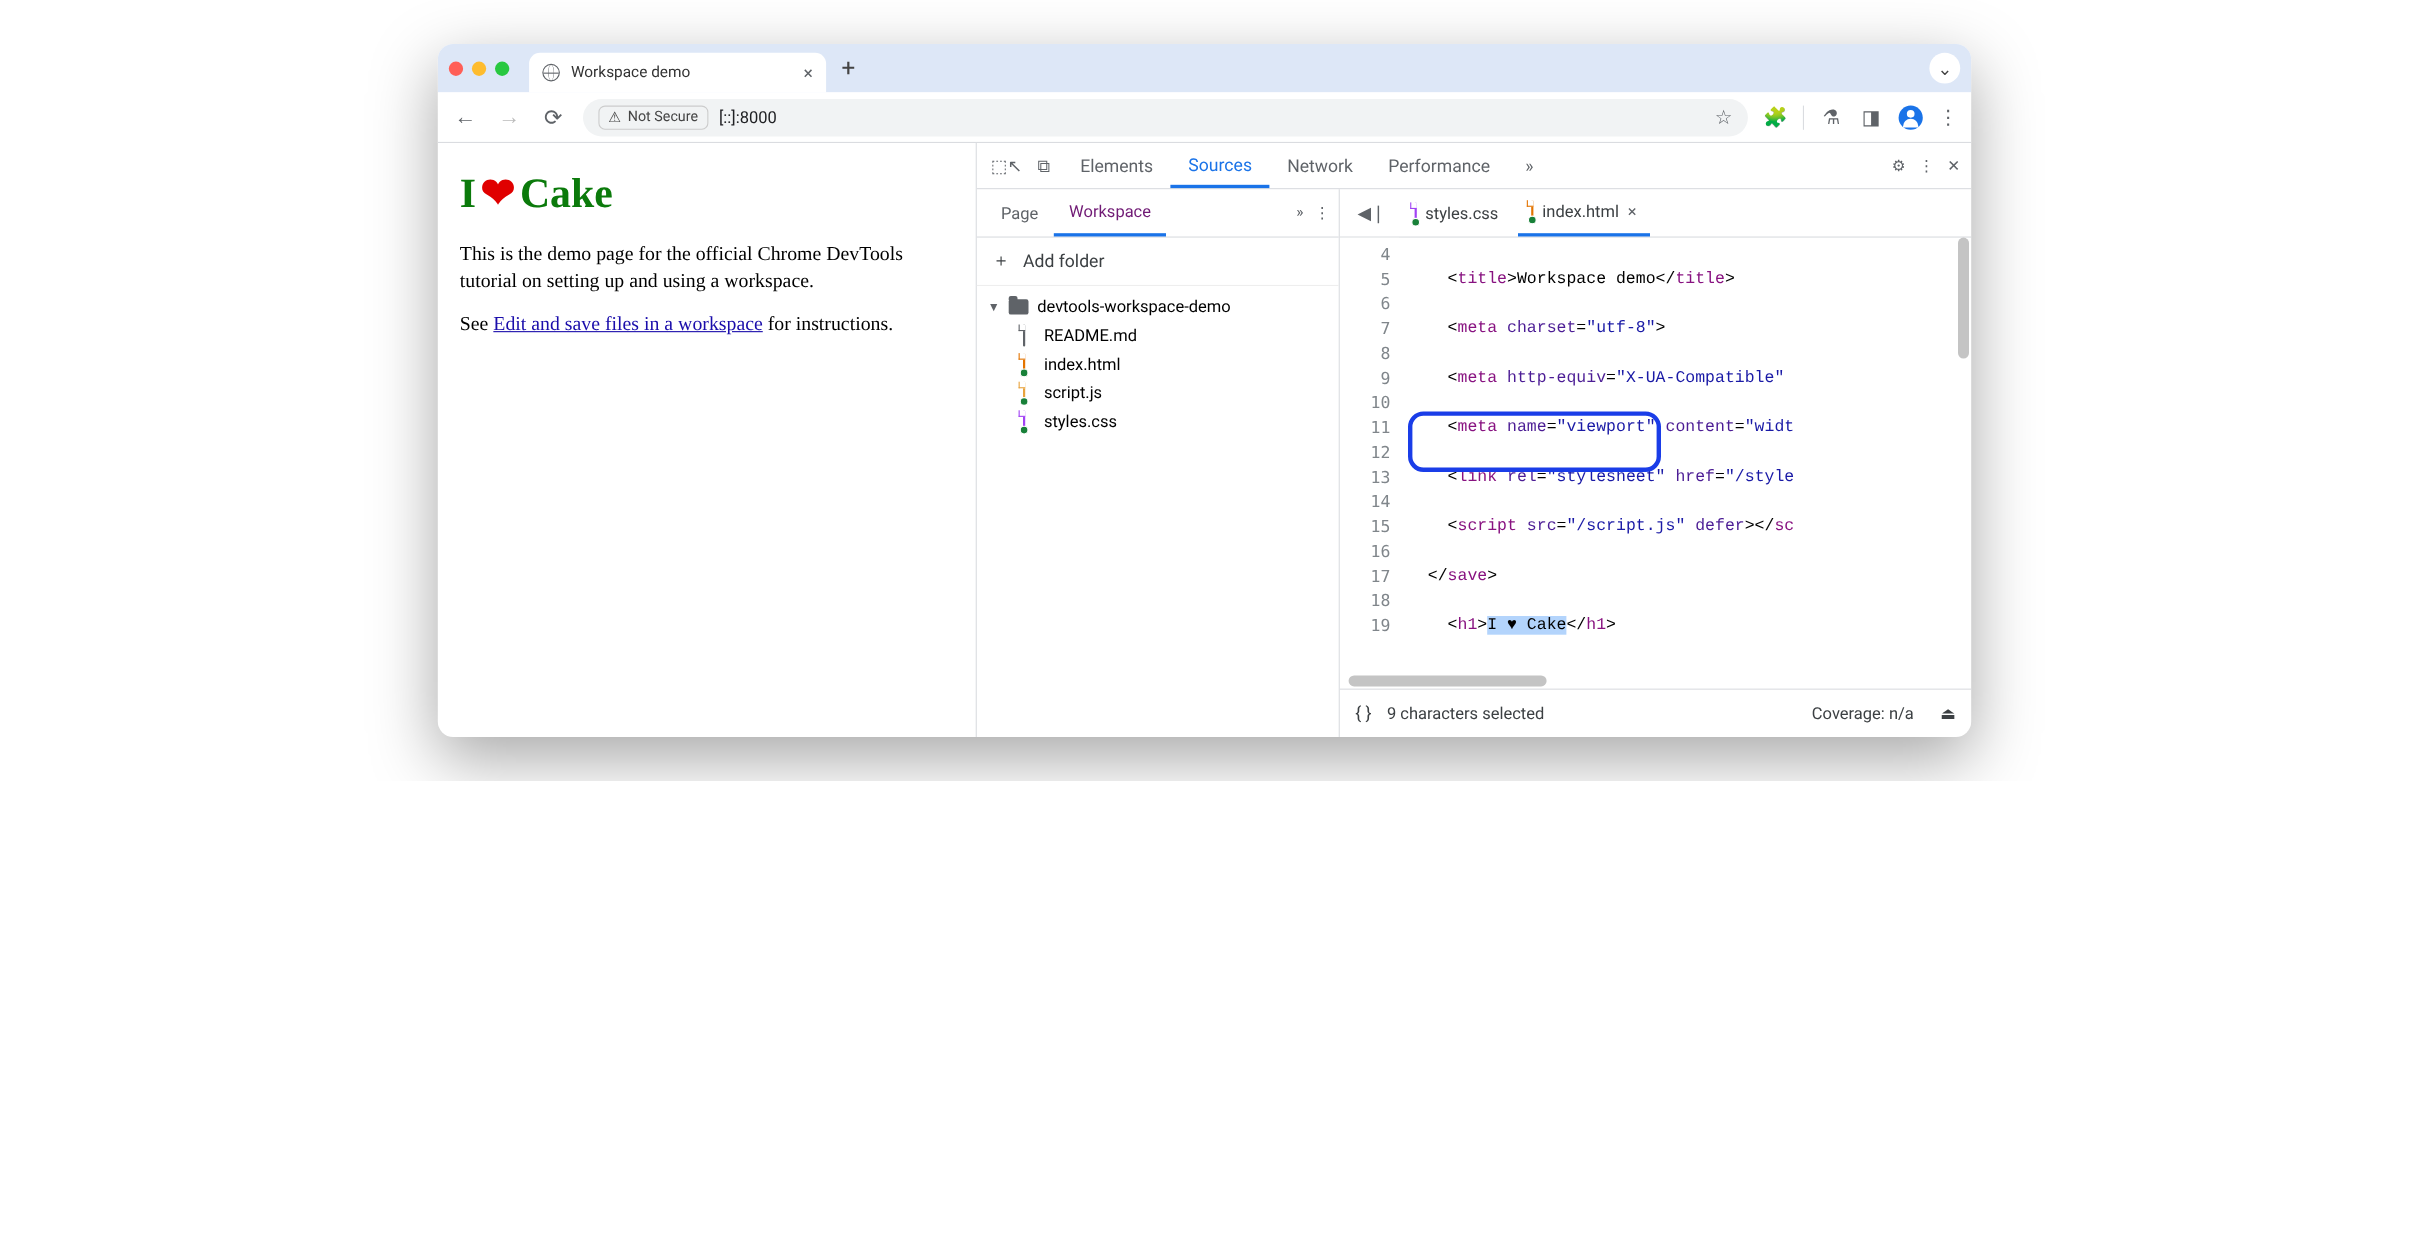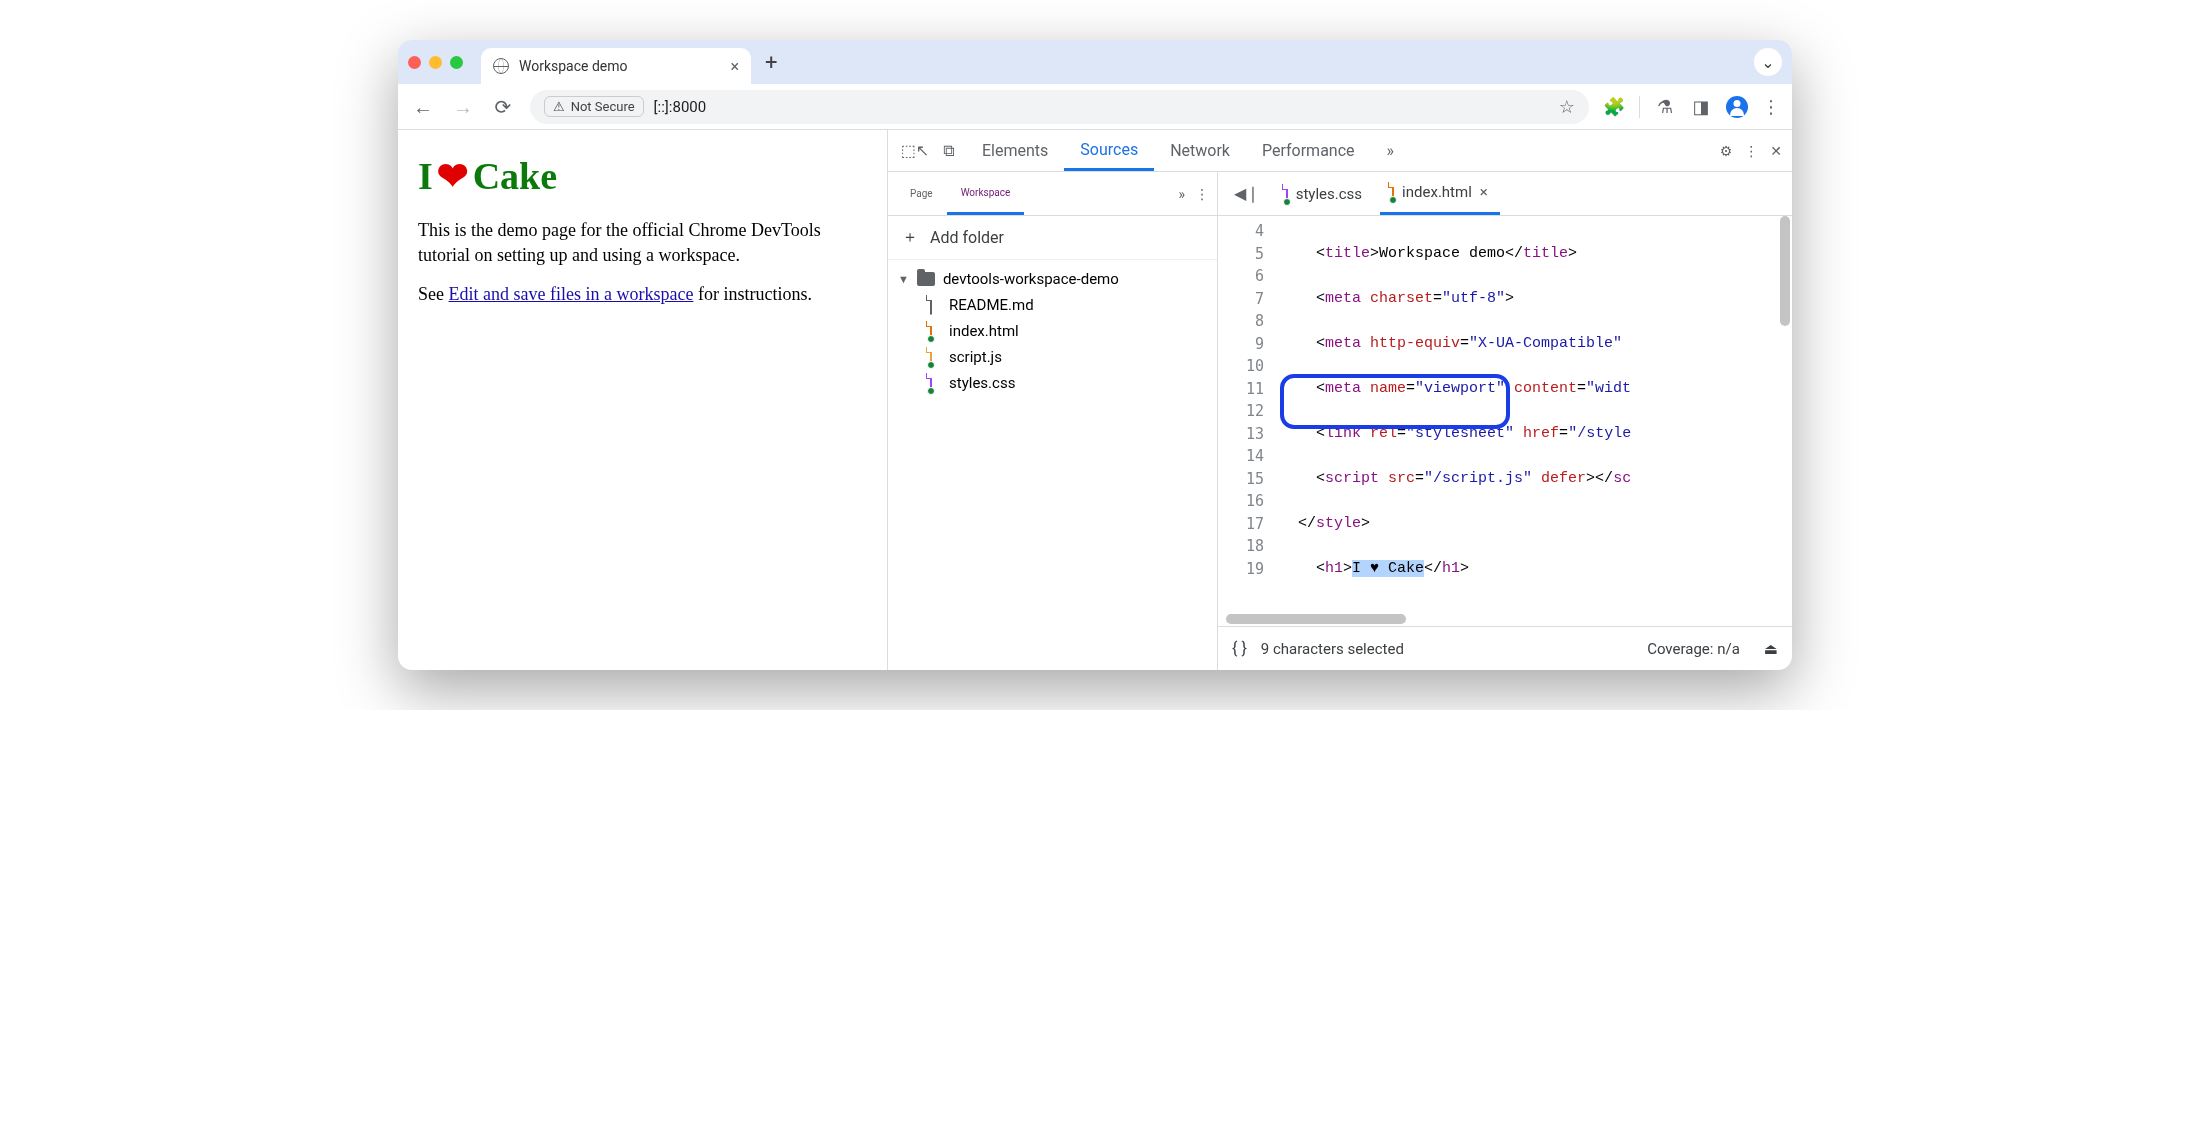--- a/index.html
+++ b/index.html
@@ -133,21 +133,21 @@
     border-right:1px solid #dadce0;
     display:flex;
     flex-direction:column;
   }
   .src-nav-tabs {
     height:44px;
     border-bottom:1px solid #dadce0;
     display:flex; align-items:center;
     padding:0 8px;
   }
-  .sntab { padding:0 14px; height:100%; display:flex; align-items:center; color:#5f6368; font-size:10px;}
+  .sntab { padding:0 14px; height:100%; display:flex; align-items:center; color:#5f6368; font-size:15px;}
   .sntab.active { color:#701a75; border-bottom:3px solid #1a73e8;}
   .sn-more { margin-left:auto; display:flex; gap:10px; color:#5f6368;}
   .addfolder {
     height:44px; border-bottom:1px solid #eee;
     display:flex; align-items:center; gap:12px; padding:0 14px;
     color:#3c4043; font-size:16px;
   }
   .tree { padding:6px 0; font-size:15px;}
   .tree-row { display:flex; align-items:center; gap:8px; padding:4px 10px; }
   .tree-row.child { padding-left:42px;gap:17px;}
@@ -195,21 +195,21 @@
     padding:4px 15px 4px 8px;
     font-family: Liberation Mono, monospace;
     font-size:15px;
     line-height:22.5px;
     color:#000;
     white-space:pre;
     overflow:hidden;
     position:relative;
   }
   .tag{color:#881280;}
-  .attr{color:#b91c1c;}
+  .attr{color:#4c1d95;}
   .val{color:#1a1aa6;}
   .txt{color:#000;}
   .highlight-box{
     position:absolute;
     border:4px solid #1a3de8;
     border-radius:14px;
     left:8px;
     top:158px;
     width:230px;
     height:55px;
@@ -374,21 +374,21 @@
 <div>18</div>
 <div>19</div>
             </div>
             <div class="code">
 <div><span>    &lt;</span><span class="tag">title</span><span>&gt;</span><span class="txt">Workspace demo</span><span>&lt;/</span><span class="tag">title</span><span>&gt;</span></div>
 <div><span>    &lt;</span><span class="tag">meta</span><span class="attr"> charset</span><span>=</span><span class="val">"utf-8"</span><span>&gt;</span></div>
 <div><span>    &lt;</span><span class="tag">meta</span><span class="attr"> http-equiv</span><span>=</span><span class="val">"X-UA-Compatible"</span></div>
 <div><span>    &lt;</span><span class="tag">meta</span><span class="attr"> name</span><span>=</span><span class="val">"viewport"</span><span class="attr"> content</span><span>=</span><span class="val">"widt</span></div>
 <div><span>    &lt;</span><span class="tag">link</span><span class="attr"> rel</span><span>=</span><span class="val">"stylesheet"</span><span class="attr"> href</span><span>=</span><span class="val">"/style</span></div>
 <div><span>    &lt;</span><span class="tag">script</span><span class="attr"> src</span><span>=</span><span class="val">"/script.js"</span><span class="attr"> defer</span><span>&gt;&lt;/</span><span class="tag">sc</span></div>
-<div><span>  &lt;/</span><span class="tag">style</span><span>&gt;</span></div>
+<div><span>  &lt;/</span><span class="tag">save</span><span>&gt;</span></div>
 <div><span>    &lt;</span><span class="tag">h1</span><span>&gt;</span><span class="sel">I ♥ Cake</span><span>&lt;/</span><span class="tag">h1</span><span>&gt;</span></div>
 
 
 
 
 
 
 
               <div class="highlight-box"></div>
             </div>

